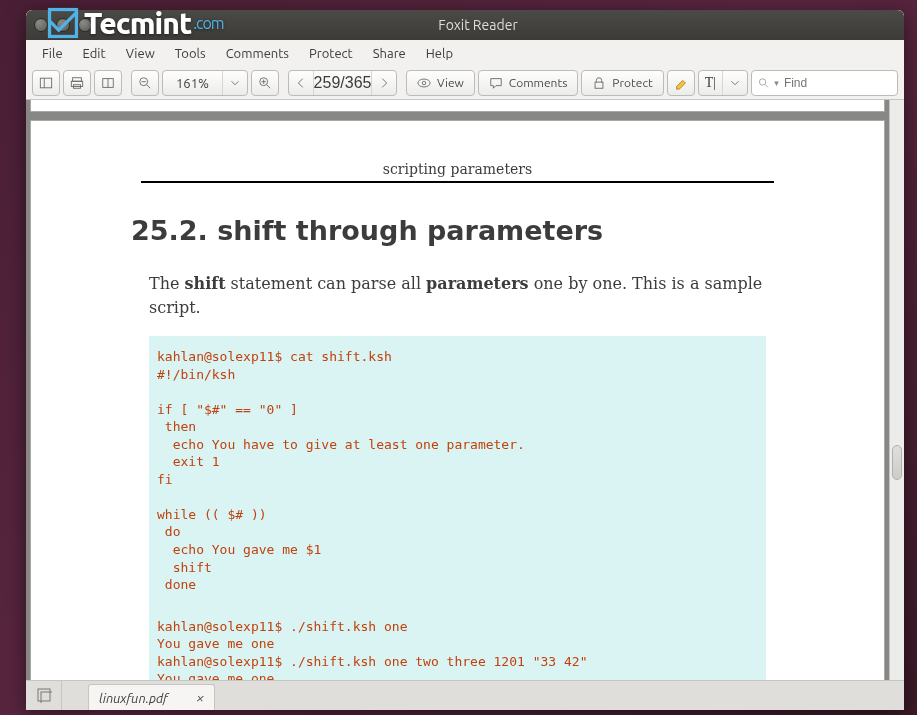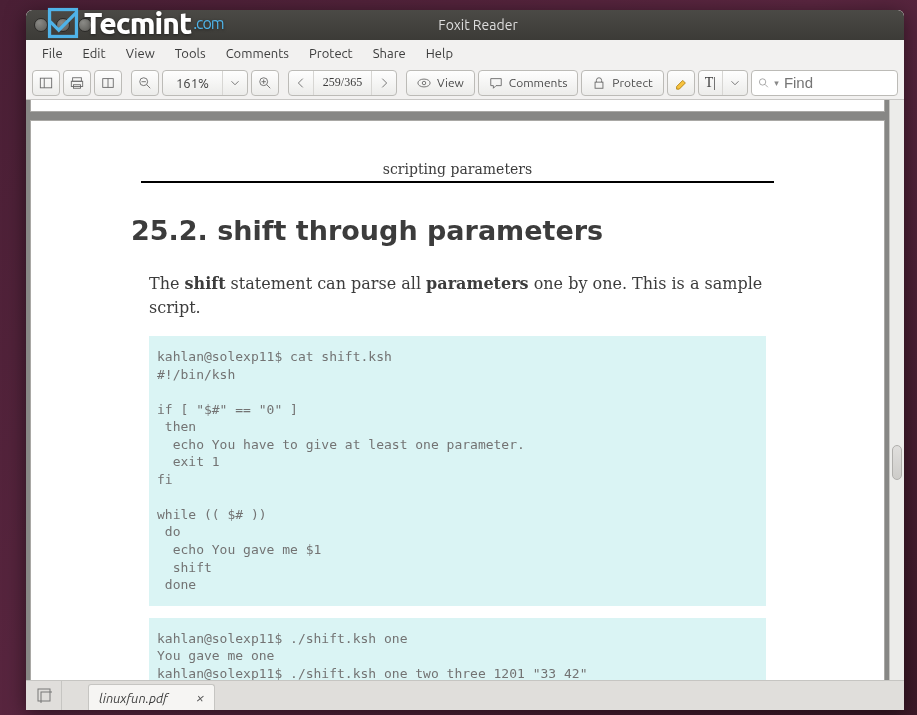--- a/index.html
+++ b/index.html
@@ -92,34 +92,34 @@
     cursor: pointer;
     color: #4a4a4a;
     font-size: 12px;
   }
   .tb { width: 28px; }
   .tgroup { padding: 0 10px; gap: 6px; }
   .joined { display: inline-flex; border: 1px solid #bcbbb7; border-radius: 4px; overflow:hidden; background: linear-gradient(#fefefe,#ececea); height:26px;}
   .joined .seg { display:flex; align-items:center; justify-content:center; padding:0 5px; border-right:1px solid #d7d6d3; cursor:pointer; }
   .joined .seg:last-child { border-right:none; }
   .zoom-val { width:60px; text-align:center; }
-  .page-val { width:58px; text-align:center; font-family: Liberation Serif, serif; font-size:12px; }
+  .page-val { width:58px; text-align:center; font-family: Liberation Sans, sans-serif; font-size:16px; }
   .find {
     flex: 1;
     height: 26px;
     background: #fff;
     border: 1px solid #bcbbb7;
     border-radius: 4px;
     display:flex; align-items:center;
     padding: 0 6px;
     gap:5px;
     min-width: 100px;
     max-width: 150px;
   }
-  .find input { border:none; outline:none; width:100%; font-size:15px; background:transparent; }
+  .find input { border:none; outline:none; width:100%; font-size:12px; background:transparent; }
   .page-area {
     flex:1;
     background:#878785;
     position:relative;
     overflow:hidden;
   }
   .scroll-track {
     position:absolute; right:0; top:0; width:15px; height:100%;
     background:#ececea; border-left:1px solid #c5c4c1;
   }
@@ -161,23 +161,23 @@
     font-size: 16px;
     margin: 14px 18px 16px 18px;
     line-height: 1.5;
   }
   .codeblk {
     background: #daf4f4;
     font-family: "DejaVu Sans Mono", monospace;
     font-size: 13px;
     white-space: pre;
     padding: 12px 8px;
-    margin: 12px 18px;
+    margin: 0 18px;
     line-height: 1.35;
-    color:#737373;
+    color:#c2410c;
   }
   .tabbar {
     height: 30px;
     background: #e0dedb;
     border-top:1px solid #c6c5c2;
     display:flex;
     align-items:flex-end;
   }
   .left-handle {
     width:36px; height:30px; display:flex; align-items:center; justify-content:center;

